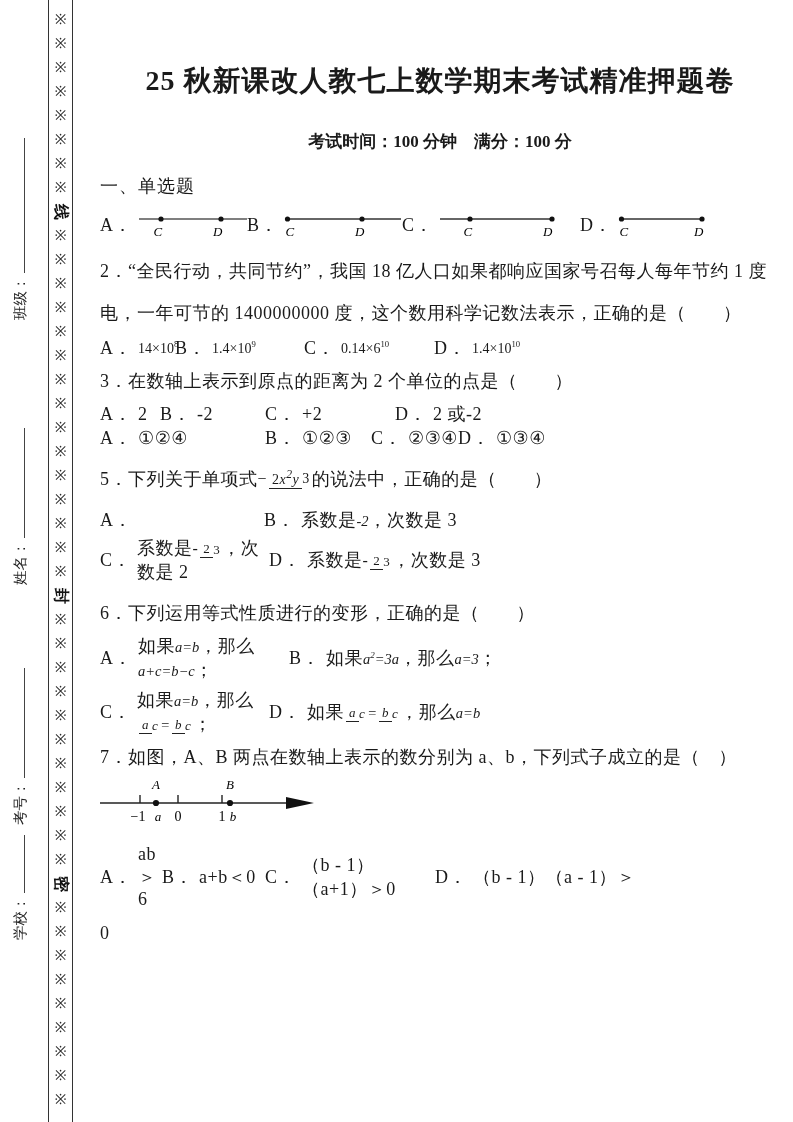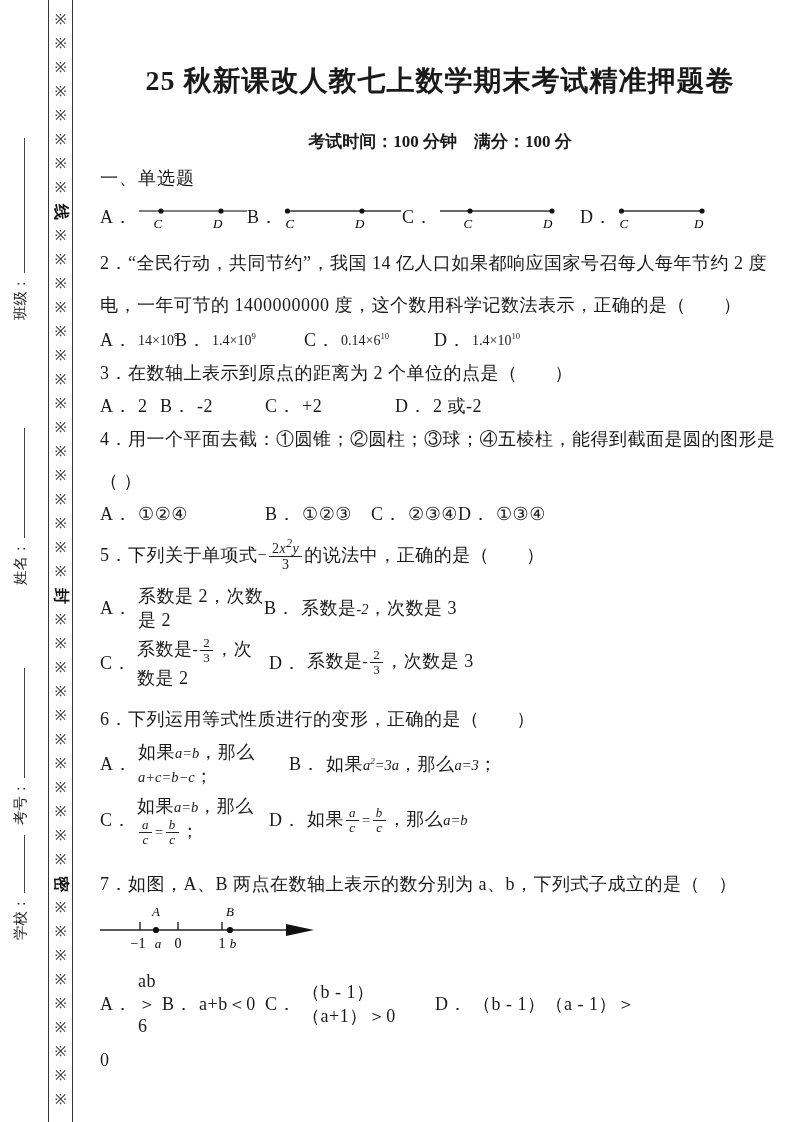--- a/index.html
+++ b/index.html
@@ -25,32 +25,32 @@
     font-size:14.5px;white-space:nowrap;color:#222;
   }
   .vfield .blank{
     display:inline-block;height:0.95em;border-bottom:1px solid #444;margin-left:3px;
   }
   
   .content{position:absolute;left:100px;top:0;width:680px;}
   .title{margin-top:62px;text-align:center;font-size:28px;font-weight:bold;letter-spacing:1px;}
   .title .t2{font-family:"DejaVu Sans", sans-serif;font-weight:900;text-align:right;}
   .subtitle{margin-top:30px;text-align:center;font-size:17px;font-weight:bold;}
-  .section{margin-top:13px;font-size:18px;letter-spacing:1px;}
+  .section{margin-top:21px;font-size:18px;letter-spacing:1px;}
   .q{font-size:18px;letter-spacing:0.5px;line-height:42px;}
   .q1t{margin-top:16px;line-height:24px;}
   .opts{display:flex;align-items:center;font-size:18px;letter-spacing:0.5px;}
   .opt{display:flex;align-items:center;flex:none;}
   .olabel{margin-right:6px;}
   .mvar{font-family:"Liberation Serif",serif;font-style:italic;font-size:14.5px;}
   .m{font-family:"Liberation Serif",serif;font-style:italic;font-size:14.5px;letter-spacing:0;}
   .m sup, .sci sup{font-size:0.62em;}
   .sci{font-size:14px;letter-spacing:0;}
   .frac{
-    display:inline-flex;flex-direction:column;align-items:center;vertical-align:middle;
+    display:inline-flex;align-items:center;vertical-align:middle;
     line-height:1.1;font-size:13px;margin:0 2px;font-style:italic;
   }
   .frac .fn{border-bottom:1px solid #222;padding:0 3px 0px;}
   .bigfrac{font-size:14px;}
   .fsign{font-size:16px;font-style:normal;}
   svg text{font-family:"Liberation Serif",serif;}
   .dg-label{font-style:italic;font-size:13px;}
   .nl-num{font-size:14px;}
 </style>
 </head>
@@ -167,21 +167,21 @@
         <svg width="88" height="34">
           <line x1="3" y1="11" x2="85" y2="11" stroke="#333" stroke-width="1.3"></line>
           <circle cx="3.5" cy="11" r="2.6" fill="#111"></circle>
           <circle cx="84" cy="11" r="2.6" fill="#111"></circle>
           <text class="dg-label" x="6" y="28" text-anchor="middle">C</text>
           <text class="dg-label" x="81" y="28" text-anchor="middle">D</text>
         </svg>
       </div>
     </div>
 
-    <div class="q" style="margin-top:8px;">2．“全民行动，共同节约”，我国 14 亿人口如果都响应国家号召每人每年节约 2 度电，一年可节的 1400000000 度，这个数用科学记数法表示，正确的是（　　）</div>
+    <div class="q" style="margin-top:8px;">2．“全民行动，共同节约”，我国 18 亿人口如果都响应国家号召每人每年节约 1 度电，一年可节的 1400000000 度，这个数用科学记数法表示，正确的是（　　）</div>
 
     <div class="opts" style="margin-top:2px;">
       <div class="opt" style="width:75px;">
           <span class="olabel">A．</span>
           <span class="sci"><span>14×10</span><sup>8</sup></span>
         </div>
       <div class="opt" style="width:129px;">
           <span class="olabel">B．</span>
           <span class="sci"><span>1.4×10</span><sup>9</sup></span>
         </div>
@@ -209,21 +209,20 @@
       <div class="opt" style="width:130px;">
           <span class="olabel">C．</span>
           <span>+2</span>
         </div>
       <div class="opt">
           <span class="olabel">D．</span>
           <span>2 或-2</span>
         </div>
     </div>
 
-    <div class="q" style="margin-top:0px;">4．用一个平面去截：①圆锥；②圆柱；③球；④五棱柱，能得到截面是圆的图形是（ ）</div>
 
     <div class="opts" style="margin-top:0px;">
       <div class="opt" style="width:165px;">
           <span class="olabel">A．</span>
           <span>①②④</span>
         </div>
       <div class="opt" style="width:106px;">
           <span class="olabel">B．</span>
           <span>①②③</span>
         </div>
@@ -243,21 +242,20 @@
       <span class="frac bigfrac">
         <span class="fn"><span style="font-style:normal;">2</span><span>x</span><sup>2</sup><span>y</span></span>
         <span class="fd" style="font-style:normal;">3</span>
       </span>
       <span>的说法中，正确的是（　　）</span>
     </div>
 
     <div class="opts" style="margin-top:6px;">
       <div class="opt" style="width:164px;">
           <span class="olabel">A．</span>
-          <span>系数是 2，次数是 2</span>
         </div>
       <div class="opt">
           <span class="olabel">B．</span>
           <span><span>系数是</span><span class="m">-2</span><span>，次数是 3</span></span>
         </div>
     </div>
     <div class="opts" style="margin-top:4px;">
       <div class="opt" style="width:169px;">
           <span class="olabel">C．</span>
           <span><span>系数是</span><span class="fsign">-</span><span class="frac" style="font-style:normal;">
@@ -302,21 +300,21 @@
           <span><span>如果</span><span class="frac">
               <span class="fn">a</span>
               <span>c</span>
             </span><span class="m">=</span><span class="frac">
               <span class="fn">b</span>
               <span>c</span>
             </span><span>，那么</span><span class="m">a=b</span></span>
         </div>
     </div>
 
-    <div class="q" style="margin-top:24px;line-height:26px;">7．如图，A、B 两点在数轴上表示的数分别为 a、b，下列式子成立的是（　）</div>
+    <div class="q" style="margin-top:8px;line-height:26px;">7．如图，A、B 两点在数轴上表示的数分别为 a、b，下列式子成立的是（　）</div>
 
     <svg width="230" height="56" style="margin-top:4px;display:block;">
       <line x1="0" y1="29" x2="208" y2="29" stroke="#222" stroke-width="1.6"></line>
       <polygon points="186,23 214,29 186,35" fill="#111"></polygon>
       <line x1="40" y1="21" x2="40" y2="29" stroke="#222" stroke-width="1.4"></line>
       <line x1="78" y1="21" x2="78" y2="29" stroke="#222" stroke-width="1.4"></line>
       <line x1="122" y1="21" x2="122" y2="29" stroke="#222" stroke-width="1.4"></line>
       <circle cx="56" cy="29" r="3.1" fill="#111"></circle>
       <circle cx="130" cy="29" r="3.1" fill="#111"></circle>
       <text class="dg-label" x="56" y="15" text-anchor="middle">A</text>

